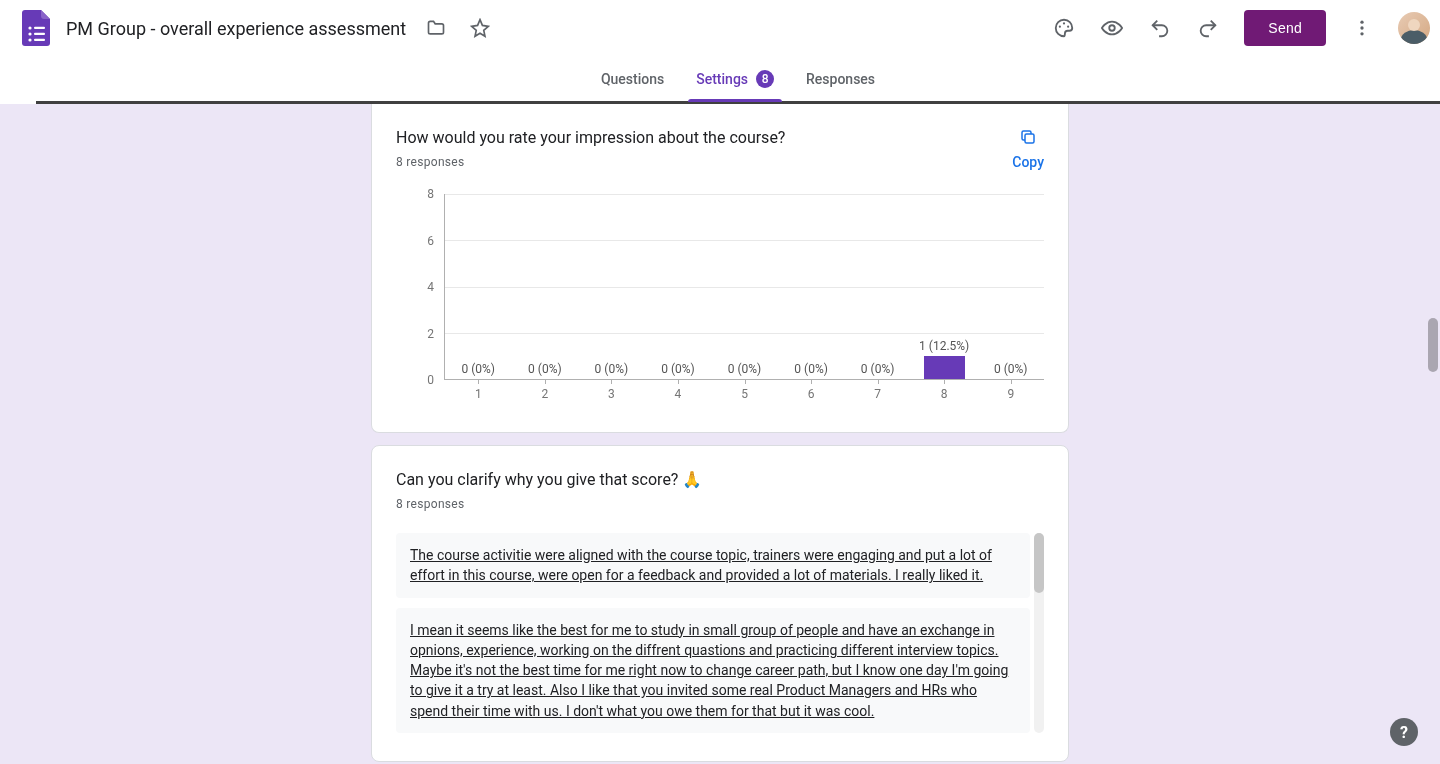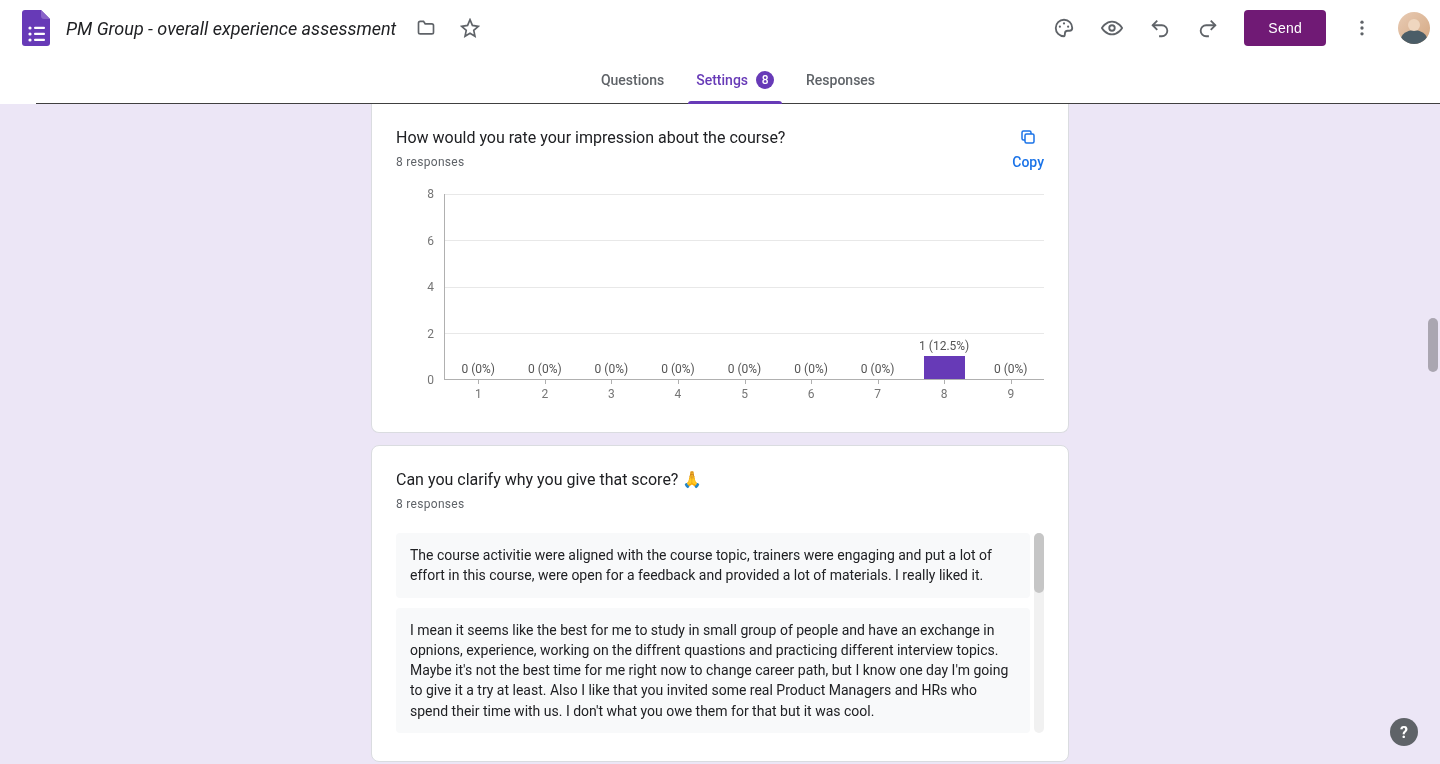--- a/index.html
+++ b/index.html
@@ -23,21 +23,20 @@
   }
   .forms-logo {
     width: 32px; height: 32px;
     margin-right: 6px;
     display:flex;align-items:center;justify-content:center;
   }
   .doc-title {
     font-size: 18px;
     color: #202124;
     margin-right: 4px;
-    font-style: italic;
   }
   .icon-btn {
     width: 40px; height: 40px;
     border-radius: 50%;
     display: flex; align-items: center; justify-content: center;
     cursor: pointer;
     color: #5f6368;
   }
   .icon-btn.sm { width: 36px; height: 36px; }
   .spacer { flex: 1; }
@@ -69,21 +68,21 @@
   .avatar::before{
     content:"";
     position:absolute; left:50%; bottom:-4px; transform:translateX(-50%);
     width:26px; height:18px; border-radius:50% 50% 0 0; background:#4b5d67;
   }
 
   
   .tabs {
     display:flex; justify-content:center; gap:28px;
     height:48px;
-    border-bottom:1px solid #404040;
+    border-bottom:3px solid #404040;
     position:relative;
     margin-left:36px;
   }
   .tab {
     display:flex; align-items:center;
     font-size:14px; font-weight:500;
     color:#5f6368;
     cursor:pointer;
     position:relative;
     padding: 0 2px;
@@ -174,21 +173,21 @@
   }
   .x-label {
     position:absolute; top:100%; left:50%; transform:translateX(-50%);
     margin-top:8px;
     font-size:12px; color:#757575;
   }
 
   
   .responses-wrap {
     margin-top:22px;
-    display:flex; gap:4px;
+    display:flex; gap:4px;text-decoration:underline;
   }
   .responses-list {
     flex:1;
     display:flex; flex-direction:column; gap:10px;
   }
   .response {
     background:#f8f9fa;
     border-radius:4px;
     padding:12px 14px;
     font-size:14px;

